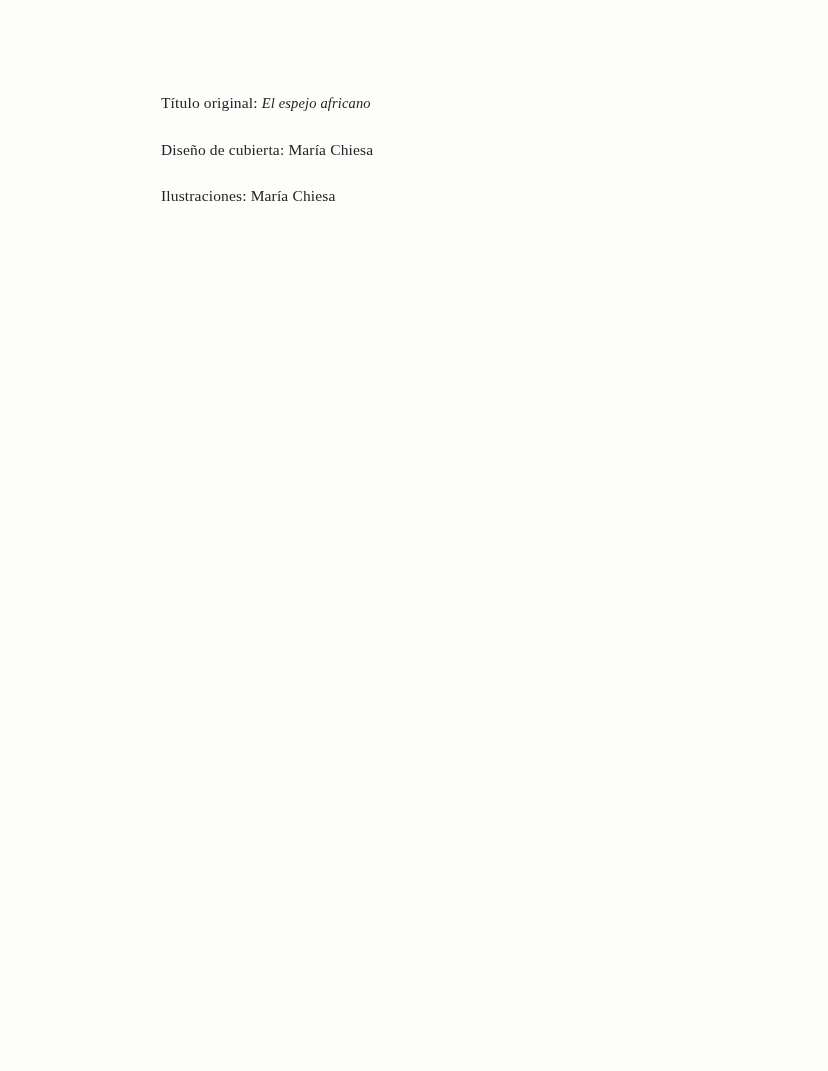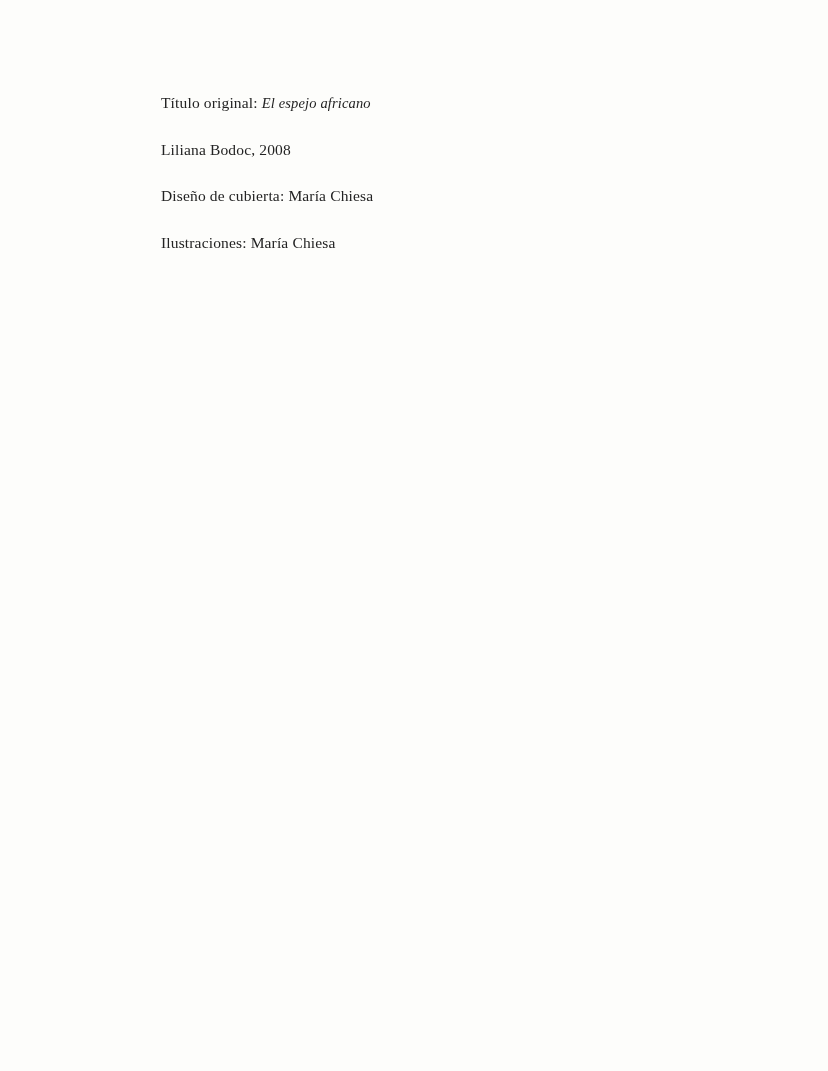--- a/index.html
+++ b/index.html
@@ -46,20 +46,19 @@
 <body>
 
 <div class="page">
   <div class="credits-block">
 
     <p class="credit-line">
       <span>Título original:</span>
       <span class="italic">El espejo africano</span>
     </p>
 
-    <p class="credit-line">Liliana Bodoc, 2008</p>
 
     <p class="credit-line">Diseño de cubierta: María Chiesa</p>
 
     <p class="credit-line">Ilustraciones: María Chiesa</p>
 
   </div>
 </div>
 
 </body></html>

